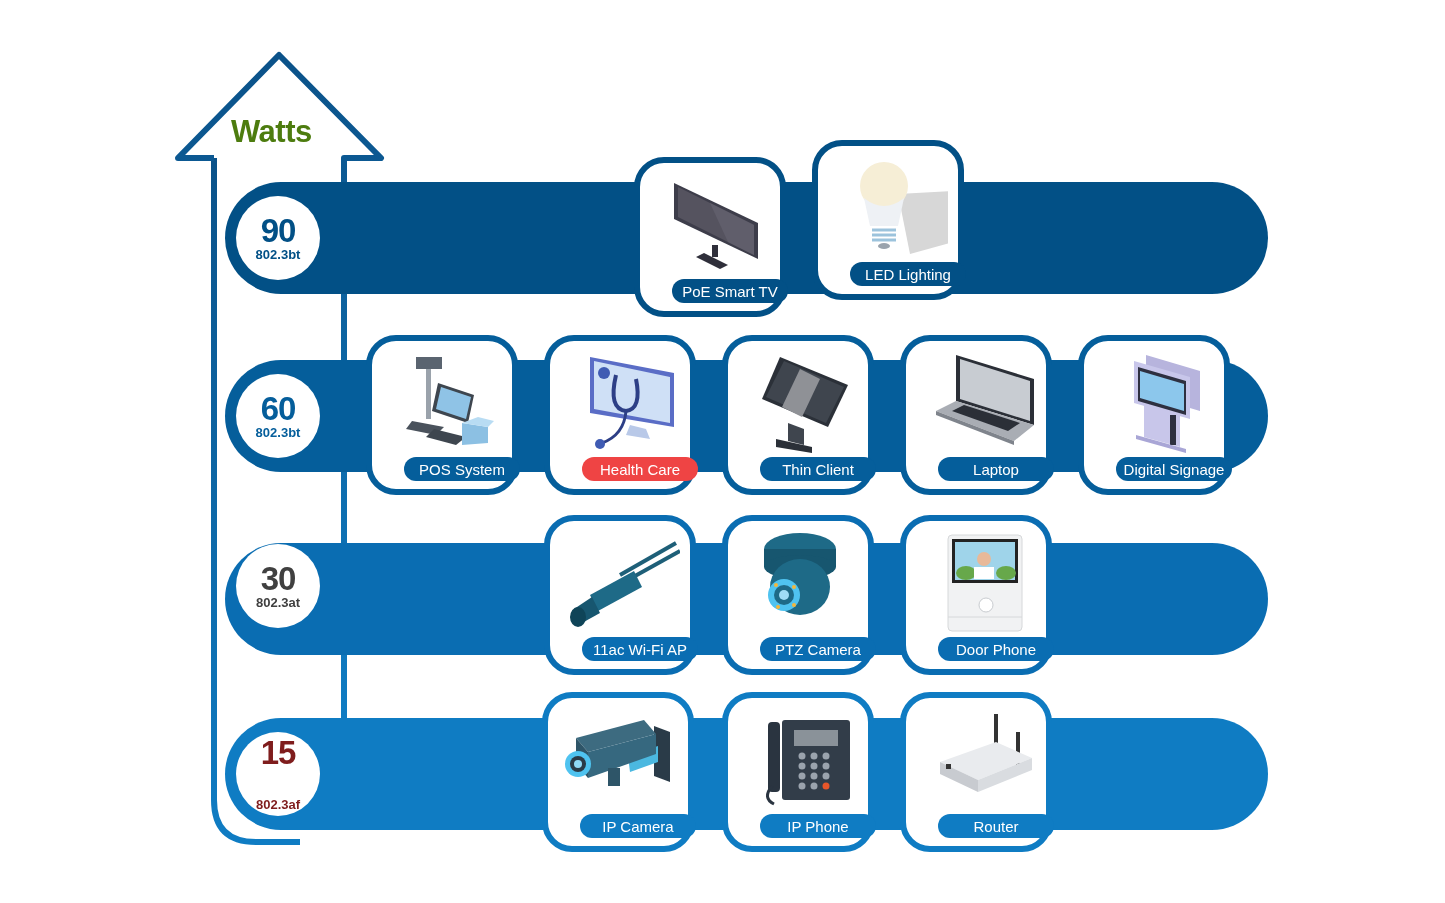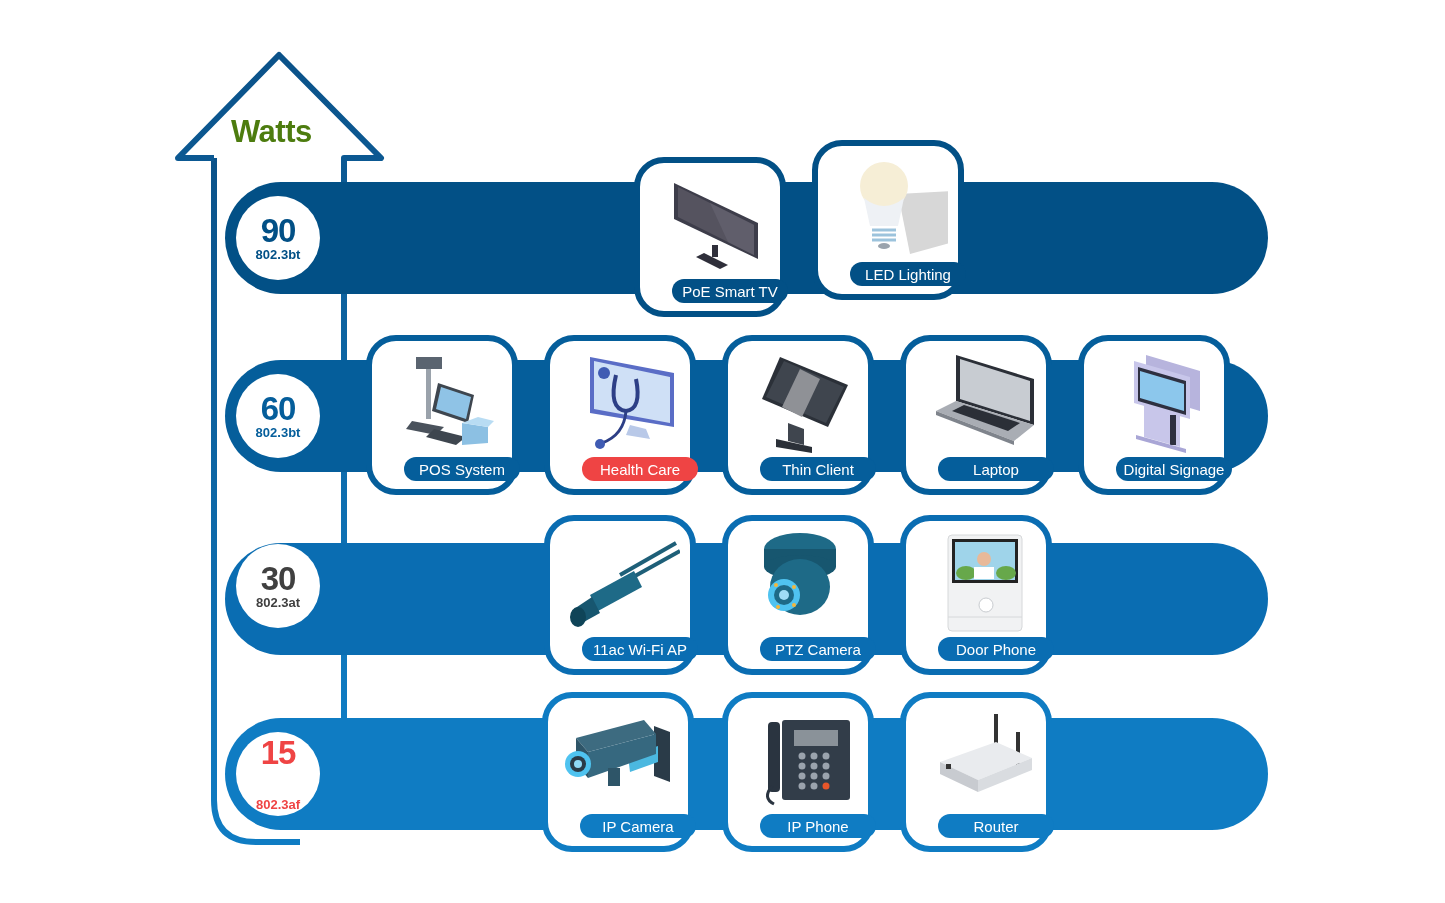--- a/index.html
+++ b/index.html
@@ -44,21 +44,21 @@
   <span class="std">802.3bt</span>
 </div>
 
 <div class="band" style="top:543px;background:#0a6db2;"></div>
 <div class="level" style="left:236px;top:544px;color:#404040;">
   <span class="num">30</span>
   <span class="std">802.3at</span>
 </div>
 
 <div class="band" style="top:718px;background:#0f7cc3;"></div>
-<div class="level" style="left:236px;top:732px;color:#ef4444;gap:28px;">
+<div class="level" style="left:236px;top:732px;color:#7f1d1d;gap:28px;">
   <span class="num">15</span>
   <span class="std">802.3af</span>
 </div>
 
 <div class="card" style="left:634px;top:157px;border-color:#025086;">
   <svg class="icon" viewBox="0 0 120 104">
     <polygon points="24,12 108,52 108,88 24,48" fill="#3d3d4a"></polygon>
     <polygon points="28,16 104,54 104,84 28,46" fill="#55535f"></polygon>
     <polygon points="60,32 104,54 104,84 78,71" fill="#605e6b"></polygon>
     <polygon points="54,82 78,94 70,98 46,86" fill="#2f2f3a"></polygon>

